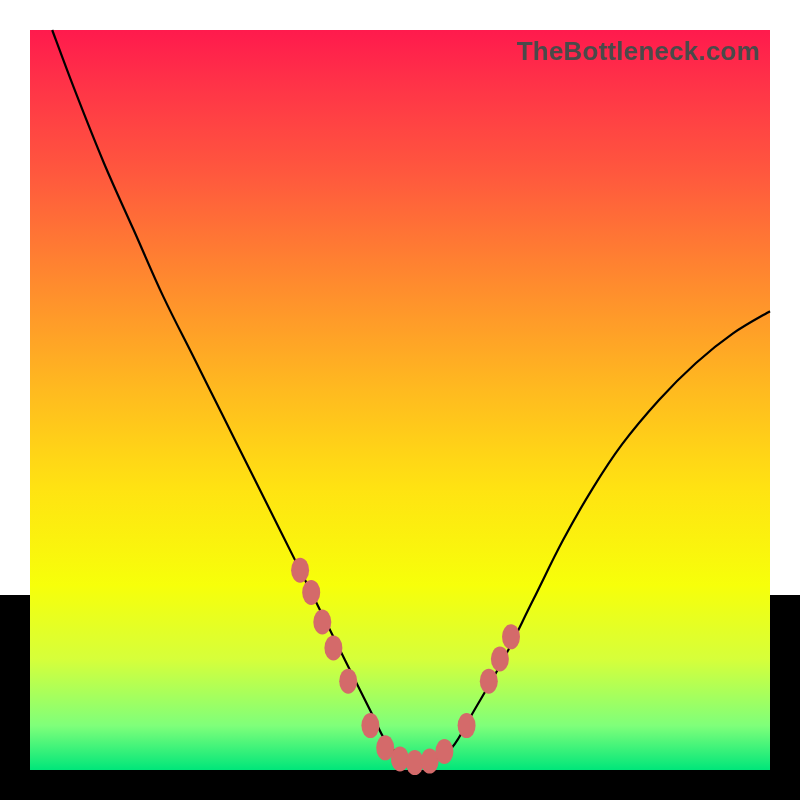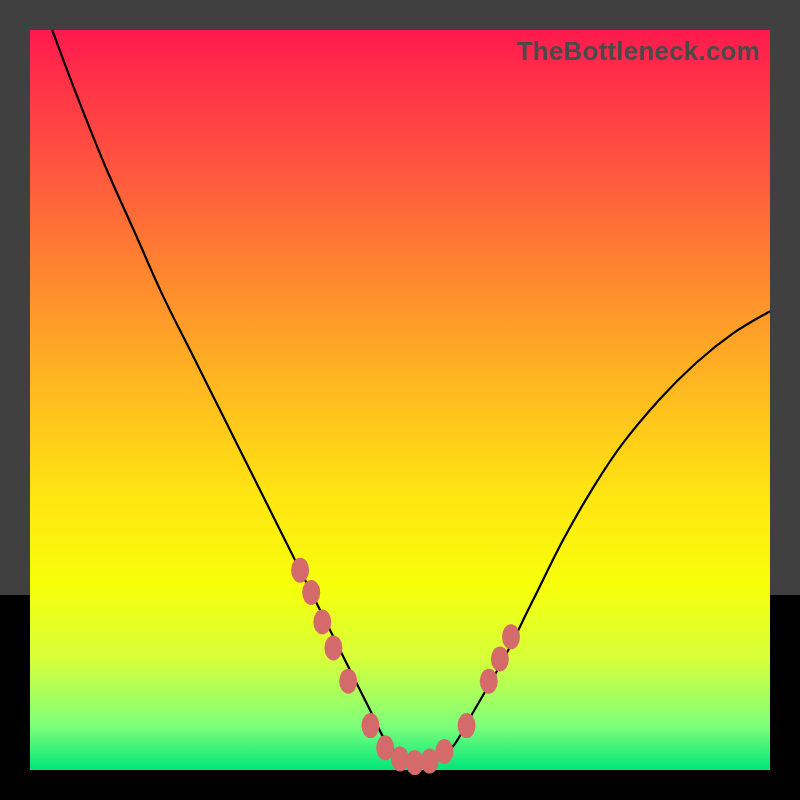--- a/index.html
+++ b/index.html
@@ -8,21 +8,21 @@
     width: 800px;
     height: 800px;
     overflow: hidden;
     background: #000;
     font-family: Arial, Helvetica, sans-serif;
   }
   .chart-wrap {
     position: relative;
     width: 800px;
     height: 595px;
-    background: #404040;
+    background: #ffffff;
   }
   .plot-area {
     position: absolute;
     left: 30px;
     top: 30px;
     width: 740px;
     height: 740px;
     background: linear-gradient(to bottom,
       #ff1a4d 0%,
       #ff3547 8%,

